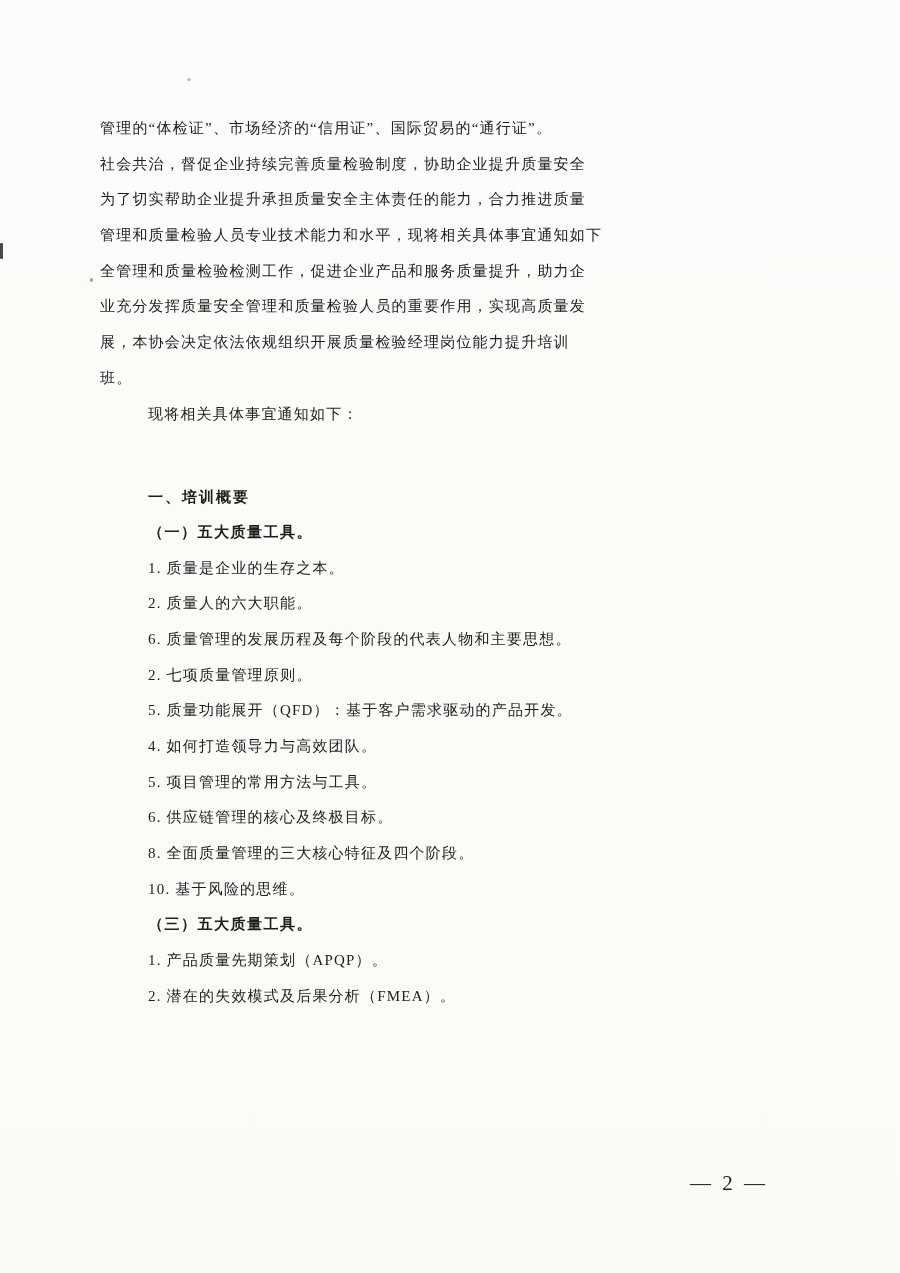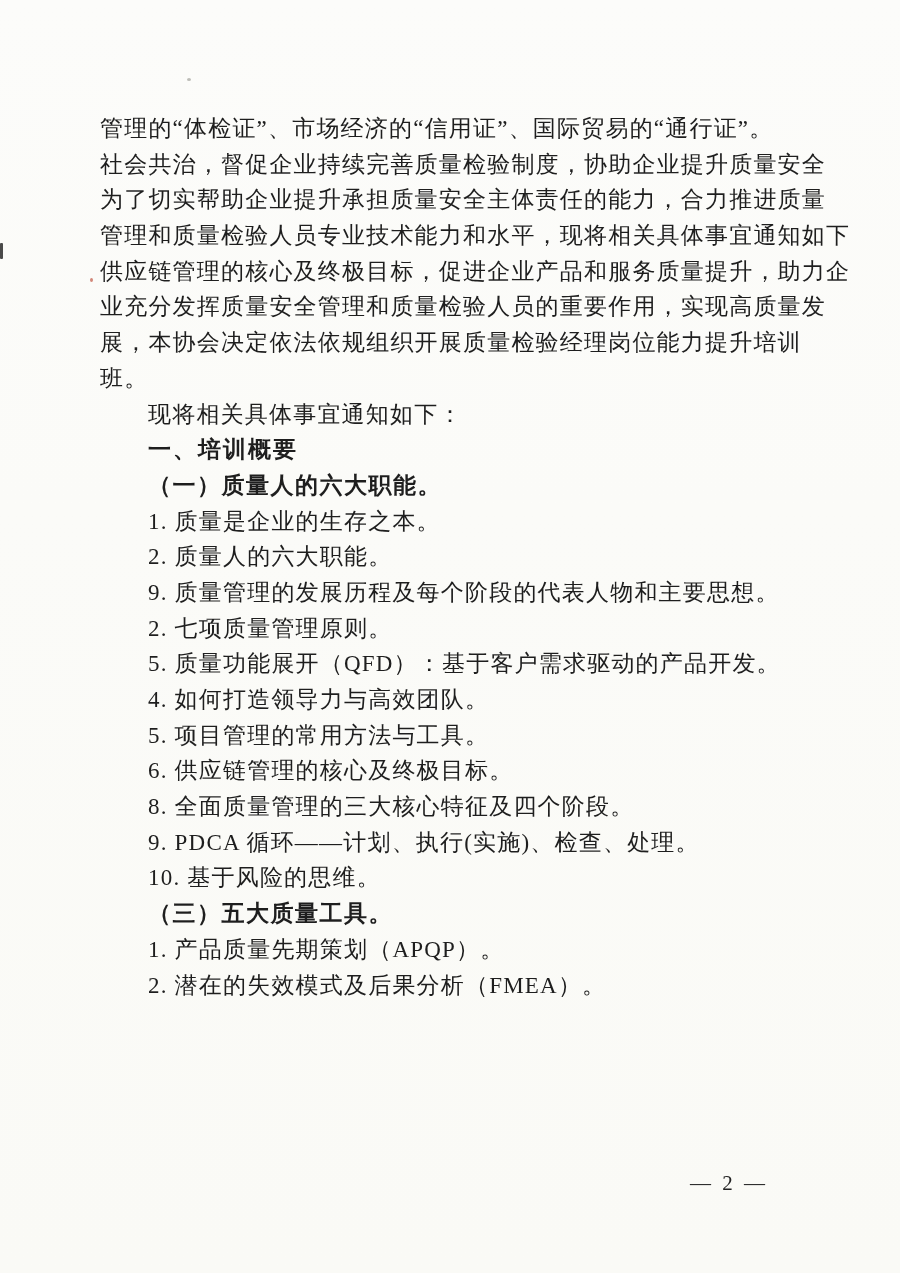--- a/index.html
+++ b/index.html
@@ -22,31 +22,32 @@
   }
   .doc {
     position: absolute;
     left: 100px;
     top: 111px;
     width: 710px;
   }
   .line {
     height: 35.7px;
     line-height: 35.7px;
-    font-size: 23px;
+    font-size: 15px;
     letter-spacing: 1.2px;
     white-space: nowrap;
   }
   .ind {
     padding-left: 48px;
   }
   .h-sans {
     font-family: "Liberation Sans", "DejaVu Sans", sans-serif;
     font-weight: bold;
     letter-spacing: 2px;
+    margin-top: 47px;
   }
   .h-bold {
     font-weight: bold;
     letter-spacing: 1.5px;
   }
   .pagenum {
     position: absolute;
     top: 1168px;
     right: 132px;
     font-size: 21px;
@@ -90,41 +91,40 @@
 <div class="tickmark"></div>
 <div class="speck-red"></div>
 <div class="speck-gray"></div>
 
 <div class="doc">
 
   <div class="line">管理的“体检证”、市场经济的“信用证”、国际贸易的“通行证”。</div>
   <div class="line">社会共治，督促企业持续完善质量检验制度，协助企业提升质量安全</div>
   <div class="line">为了切实帮助企业提升承担质量安全主体责任的能力，合力推进质量</div>
   <div class="line">管理和质量检验人员专业技术能力和水平，现将相关具体事宜通知如下</div>
-  <div class="line">供应链管理的核心及终极目标，促进企业产品和服务质量提升，助力企</div>
+  <div class="line">全管理和质量检验检测工作，促进企业产品和服务质量提升，助力企</div>
   <div class="line">业充分发挥质量安全管理和质量检验人员的重要作用，实现高质量发</div>
   <div class="line">展，本协会决定依法依规组织开展质量检验经理岗位能力提升培训</div>
   <div class="line">班。</div>
 
   <div class="line ind">现将相关具体事宜通知如下：</div>
 
   <div class="line ind h-sans">一、培训概要</div>
 
-  <div class="line ind h-bold">（一）质量人的六大职能。</div>
+  <div class="line ind h-bold">（一）五大质量工具。</div>
   <div class="line ind">1. 质量是企业的生存之本。</div>
   <div class="line ind">2. 质量人的六大职能。</div>
-  <div class="line ind">9. 质量管理的发展历程及每个阶段的代表人物和主要思想。</div>
+  <div class="line ind">6. 质量管理的发展历程及每个阶段的代表人物和主要思想。</div>
 
   <div class="line ind">2. 七项质量管理原则。</div>
   <div class="line ind">5. 质量功能展开（QFD）：基于客户需求驱动的产品开发。</div>
   <div class="line ind">4. 如何打造领导力与高效团队。</div>
   <div class="line ind">5. 项目管理的常用方法与工具。</div>
   <div class="line ind">6. 供应链管理的核心及终极目标。</div>
   <div class="line ind">8. 全面质量管理的三大核心特征及四个阶段。</div>
-  <div class="line ind">9. PDCA 循环——计划、执行(实施)、检查、处理。</div>
   <div class="line ind">10. 基于风险的思维。</div>
 
   <div class="line ind h-bold">（三）五大质量工具。</div>
   <div class="line ind">1. 产品质量先期策划（APQP）。</div>
   <div class="line ind">2. 潜在的失效模式及后果分析（FMEA）。</div>
 </div>
 
 <div class="pagenum">— 2 —</div>
 
 </body></html>

